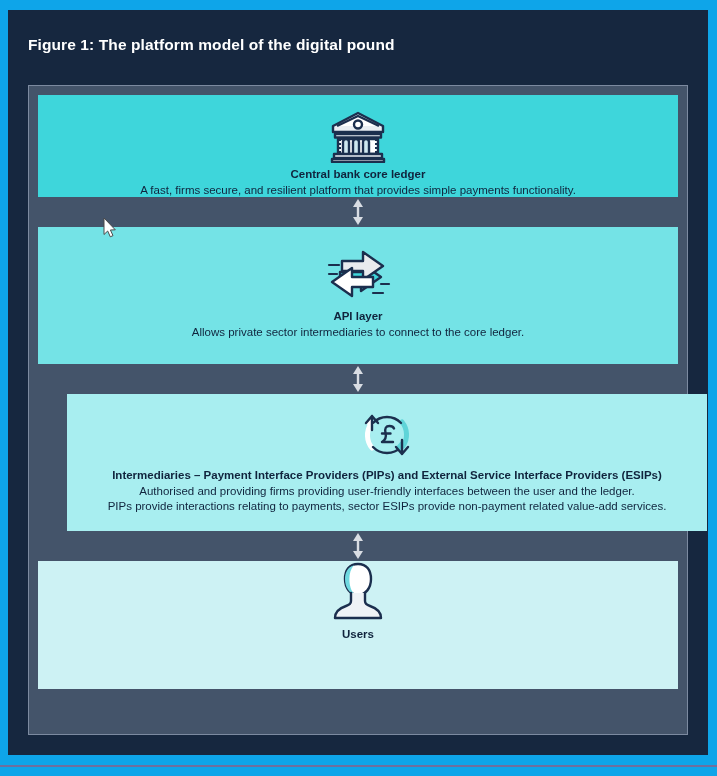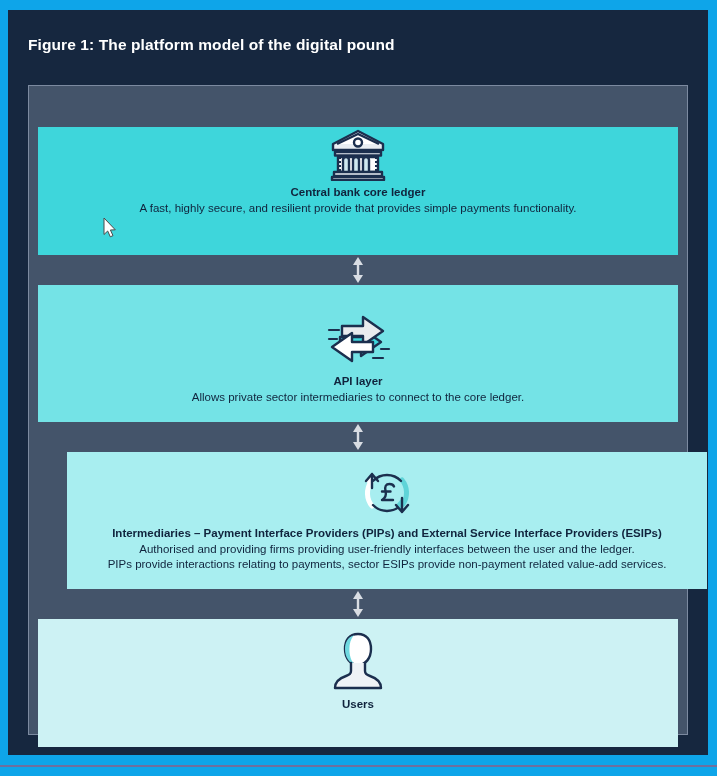--- a/index.html
+++ b/index.html
@@ -121,21 +121,21 @@
 <body>
 
 <div id="page">
 
   <div id="figure-frame">
 
     <div id="figure-title">Figure 1: The platform model of the digital pound</div>
 
     <div id="stack">
 
-      <div class="layer" style="height:128px;background:#3ed6db;margin-top:32px;">
+      <div class="layer" style="height:102px;background:#3ed6db;padding-top:14px;">
         <span class="layer-icon">
           <svg width="62" height="54" viewBox="0 0 62 54">
             <g fill="none" stroke="#1b2f4e" stroke-width="2.4" stroke-linejoin="round">
               <path d="M6 17 L31 4 L56 17 L56 23 L6 23 Z" fill="#e9eef3"></path>
               <path d="M10 17 L31 7 L52 17" fill="#ffffff"></path>
               <circle cx="31" cy="15.5" r="4" fill="#ffffff"></circle>
               <rect x="8" y="25" width="46" height="3.5" fill="#e9eef3"></rect>
               <rect x="11" y="30" width="40" height="15" fill="#ffffff"></rect>
               <path d="M16 45 L16 33 a3 3 0 0 1 6 0 L22 45" fill="#cfe8ef"></path>
               <path d="M26 45 L26 33 a3 3 0 0 1 6 0 L32 45" fill="#cfe8ef"></path>
@@ -143,30 +143,30 @@
               <rect x="7" y="45" width="48" height="4" fill="#e9eef3"></rect>
               <rect x="5" y="50" width="52" height="3" fill="#ffffff"></rect>
             </g>
             <g stroke="#1b2f4e" stroke-width="1.8">
               <path d="M11 31 h3 M11 35 h3 M11 39 h3 M11 43 h3"></path>
               <path d="M48 31 h3 M48 35 h3 M48 39 h3 M48 43 h3"></path>
             </g>
           </svg>
         </span>
         <div class="layer-title">Central bank core ledger</div>
-        <div class="layer-desc">A fast, highly secure, and resilient provide that provides simple payments functionality.</div>
+        <div class="layer-desc">A fast, firms secure, and resilient platform that provides simple payments functionality.</div>
       </div>
 
       <div class="connector">
         <svg width="12" height="26" viewBox="0 0 12 26">
           <path d="M6 0 L11 8 L7.2 8 L7.2 18 L11 18 L6 26 L1 18 L4.8 18 L4.8 8 L1 8 Z" fill="#d9dde3"></path>
         </svg>
       </div>
 
-      <div class="layer" style="height:137px;background:#74e3e6;padding-top:27px;">
+      <div class="layer" style="height:137px;background:#74e3e6;padding-top:20px;">
         <span class="layer-icon">
           <svg width="66" height="58" viewBox="0 0 66 58">
             <g stroke="#1b2f4e" stroke-width="2.4" stroke-linejoin="round" stroke-linecap="round">
               <path d="M15 35 L36 35 L36 44 L56 30 L36 16 L36 25 L15 25 Z" fill="#3ed6db"></path>
               <path d="M17 14 L38 14 L38 5 L58 19 L38 33 L38 24 L17 24 Z" fill="#e9ebee"></path>
               <path d="M48 40 L27 40 L27 49 L7 35 L27 21 L27 30 L48 30 Z" fill="#ffffff"></path>
             </g>
             <g stroke="#1b2f4e" stroke-width="2.2" stroke-linecap="round">
               <path d="M4 18 h10"></path>
               <path d="M4 27 h8"></path>
@@ -203,21 +203,21 @@
         <div class="layer-desc">Authorised and providing firms providing user-friendly interfaces between the user and the ledger.</div>
         <div class="layer-desc">PIPs provide interactions relating to payments, sector ESIPs provide non-payment related value-add services.</div>
       </div>
 
       <div class="connector">
         <svg width="12" height="26" viewBox="0 0 12 26">
           <path d="M6 0 L11 8 L7.2 8 L7.2 18 L11 18 L6 26 L1 18 L4.8 18 L4.8 8 L1 8 Z" fill="#d9dde3"></path>
         </svg>
       </div>
 
-      <div class="layer" style="height:128px;background:#cdf2f4;padding-top:12px;">
+      <div class="layer" style="height:128px;background:#cdf2f4;">
         <span class="layer-icon">
           <svg width="56" height="62" viewBox="0 0 56 62">
             <g stroke="#1b2f4e" stroke-width="2.4" stroke-linejoin="round" stroke-linecap="round">
               <path d="M28 3 c-9 0 -13 6.5 -13 15 c0 9 5.5 16 13 16 c7.5 0 13 -7 13 -16 c0 -8.5 -4 -15 -13 -15 Z" fill="#ffffff"></path>
               <path d="M24 4.2 c-6.5 2 -9 7.5 -9 13.8 c0 8 4.3 14.4 10 15.8 c-4 -3.6 -5.6 -9.4 -5.6 -15.8 c0 -5.6 1.4 -10.6 4.6 -13.8 Z" fill="#6fd9e0" stroke="none"></path>
               <path d="M21 32 l0 8 c0 3 -2.5 4.2 -5 5 c-6.5 2.2 -11 5.6 -11 12 L51 57 c0 -6.4 -4.5 -9.8 -11 -12 c-2.5 -0.8 -5 -2 -5 -5 l0 -8" fill="#eff3f6"></path>
             </g>
           </svg>
         </span>
         <div class="layer-title">Users</div>

